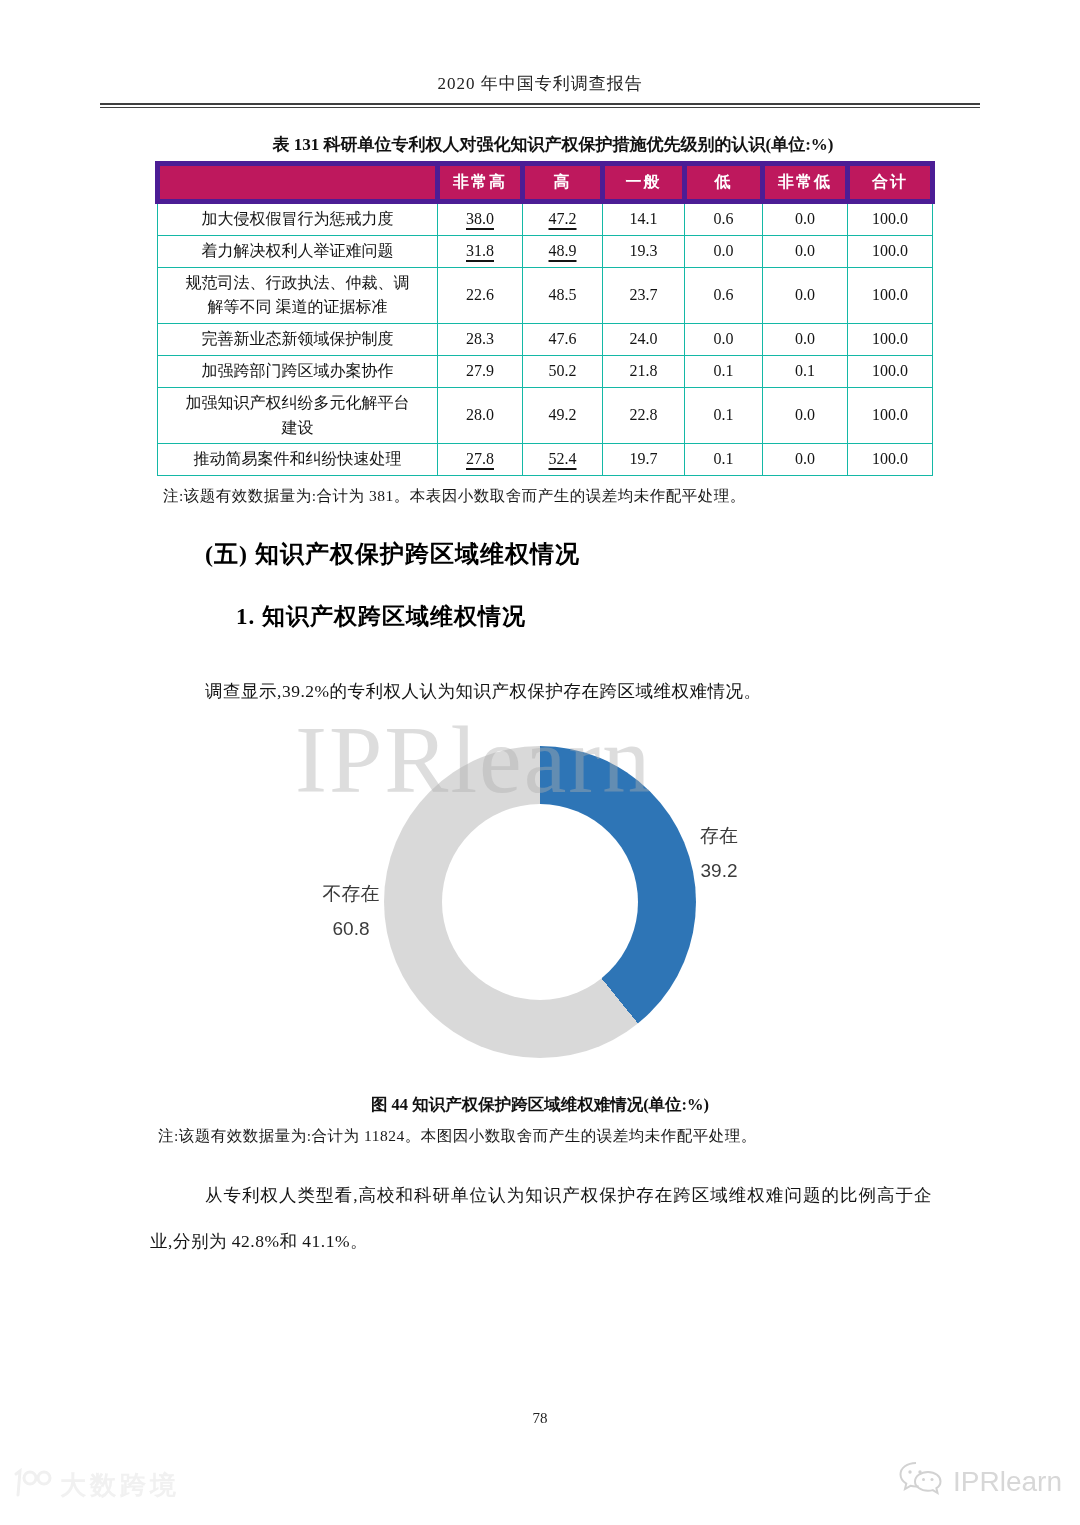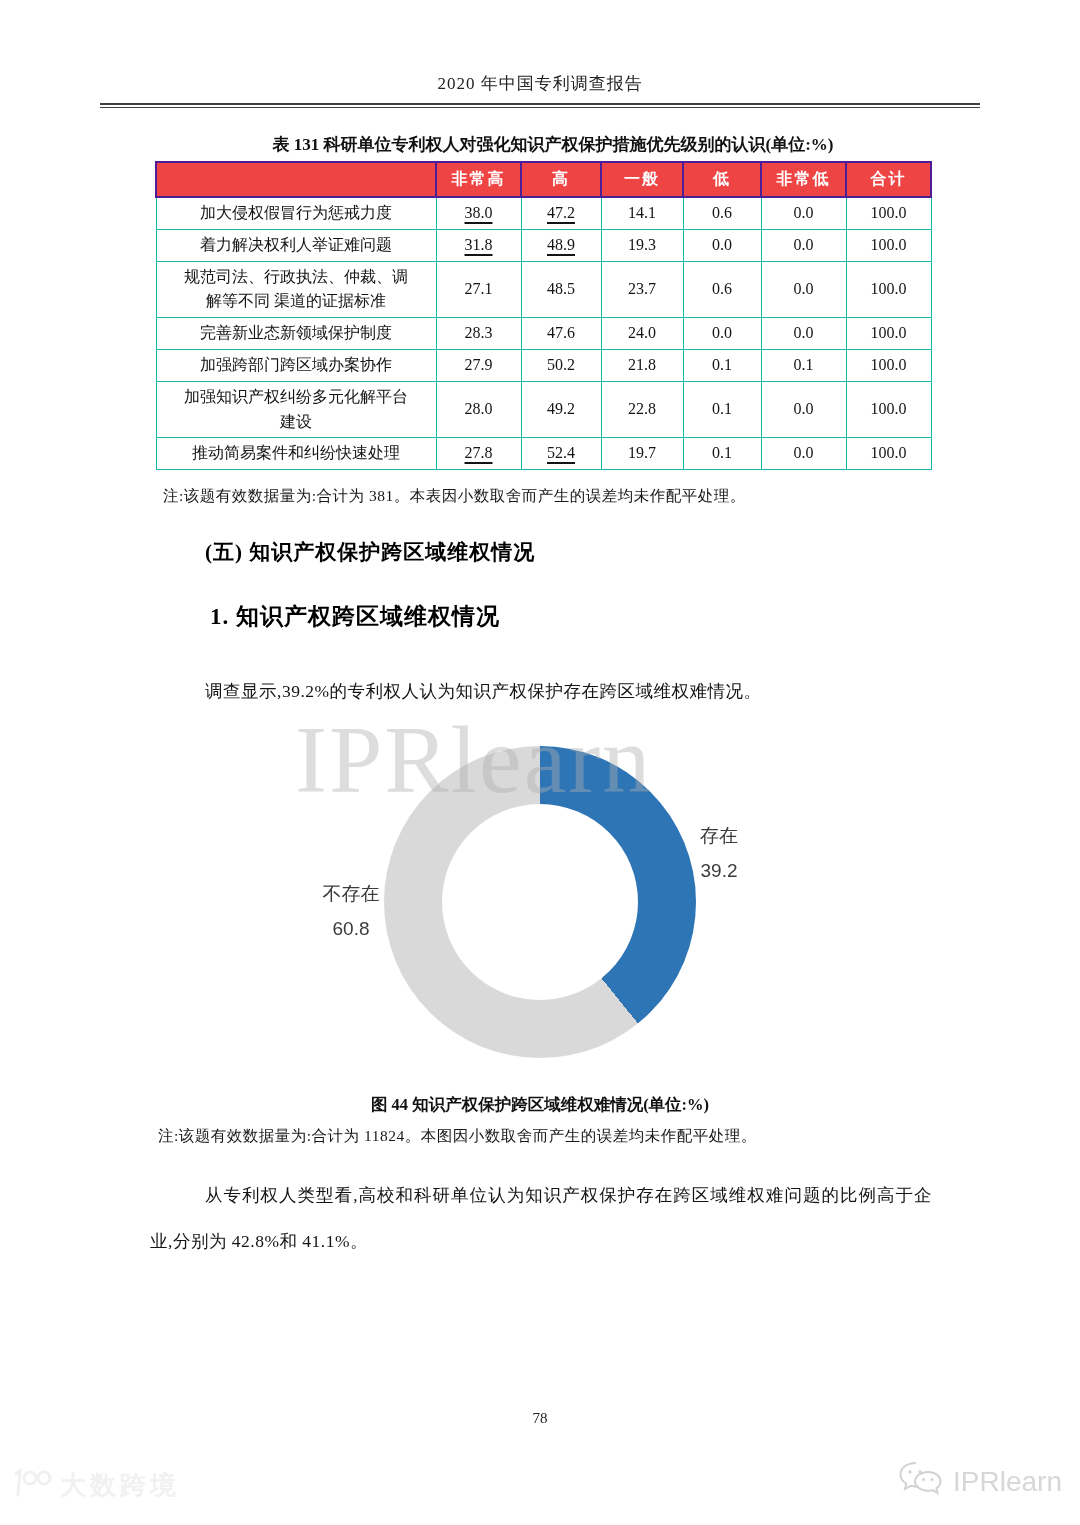--- a/index.html
+++ b/index.html
@@ -21,44 +21,44 @@
   
   .table-title {
     position:absolute; top:133px; left:13px; width:100%;
     text-align:center; font-weight:bold; font-size:17px; color:#111;
   }
   table.report {
     position:absolute; top:161px; left:155px; width:775px;
     border-collapse:collapse; table-layout:fixed; font-size:16px;
   }
   table.report th {
-    background:#ef4444; color:#ffffff; font-weight:bold;
-    padding:6px 2px; text-align:center; border:2px solid #4c1d95;
+    background:#be185d; color:#ffffff; font-weight:bold;
+    padding:6px 2px; text-align:center; border:5px solid #4c1d95;
     font-size:16px; letter-spacing:2px;
   }
   table.report td {
     border:1px solid #14b8a6; text-align:center; padding:3px 2px;
     line-height:1.55; color:#141414; white-space:pre-line;
   }
   table.report td.lbl { padding:3px 10px; }
   table.report td.em {
     font-weight:normal; text-decoration:underline;
     text-underline-offset:4px; text-decoration-thickness:1.5px;
   }
   .note {
     position:absolute; font-size:15.5px; color:#171717; letter-spacing:0.5px;
   }
   .table-note { top:486px; left:163px; }
   
   .h-section {
     position:absolute; top:538px; left:205px;
-    font-size:21px; font-weight:bold; color:#000; letter-spacing:1px;
+    font-size:24px; font-weight:bold; color:#000; letter-spacing:1px;
   }
   .h-sub {
-    position:absolute; top:601px; left:210px;
+    position:absolute; top:601px; left:236px;
     font-size:23px; font-weight:bold; color:#000; letter-spacing:1px;
   }
   .body-par {
     position:absolute; left:150px; width:782px;
     font-size:17.5px; line-height:46px; color:#141414;
     text-indent:55px; text-align:justify; letter-spacing:0.5px;
   }
   .par1 { top:668px; }
   .par2 { top:1172px; }
   
@@ -152,21 +152,21 @@
           <td class="em">31.8</td>
           <td class="em">48.9</td>
           <td>19.3</td>
           <td>0.0</td>
           <td>0.0</td>
           <td>100.0</td>
         </tr>
         <tr>
           <td class="lbl">规范司法、行政执法、仲裁、调
 解等不同 渠道的证据标准</td>
-          <td>27.1</td>
+          <td>22.6</td>
           <td>48.5</td>
           <td>23.7</td>
           <td>0.6</td>
           <td>0.0</td>
           <td>100.0</td>
         </tr>
         <tr>
           <td class="lbl">完善新业态新领域保护制度</td>
           <td>28.3</td>
           <td>47.6</td>

